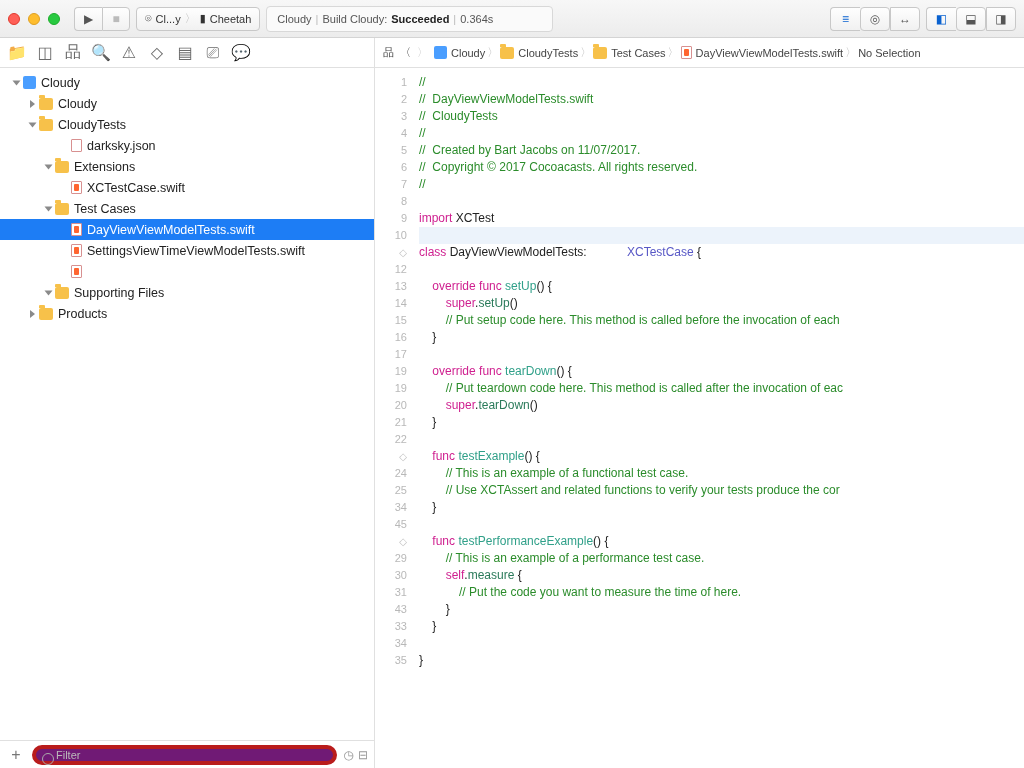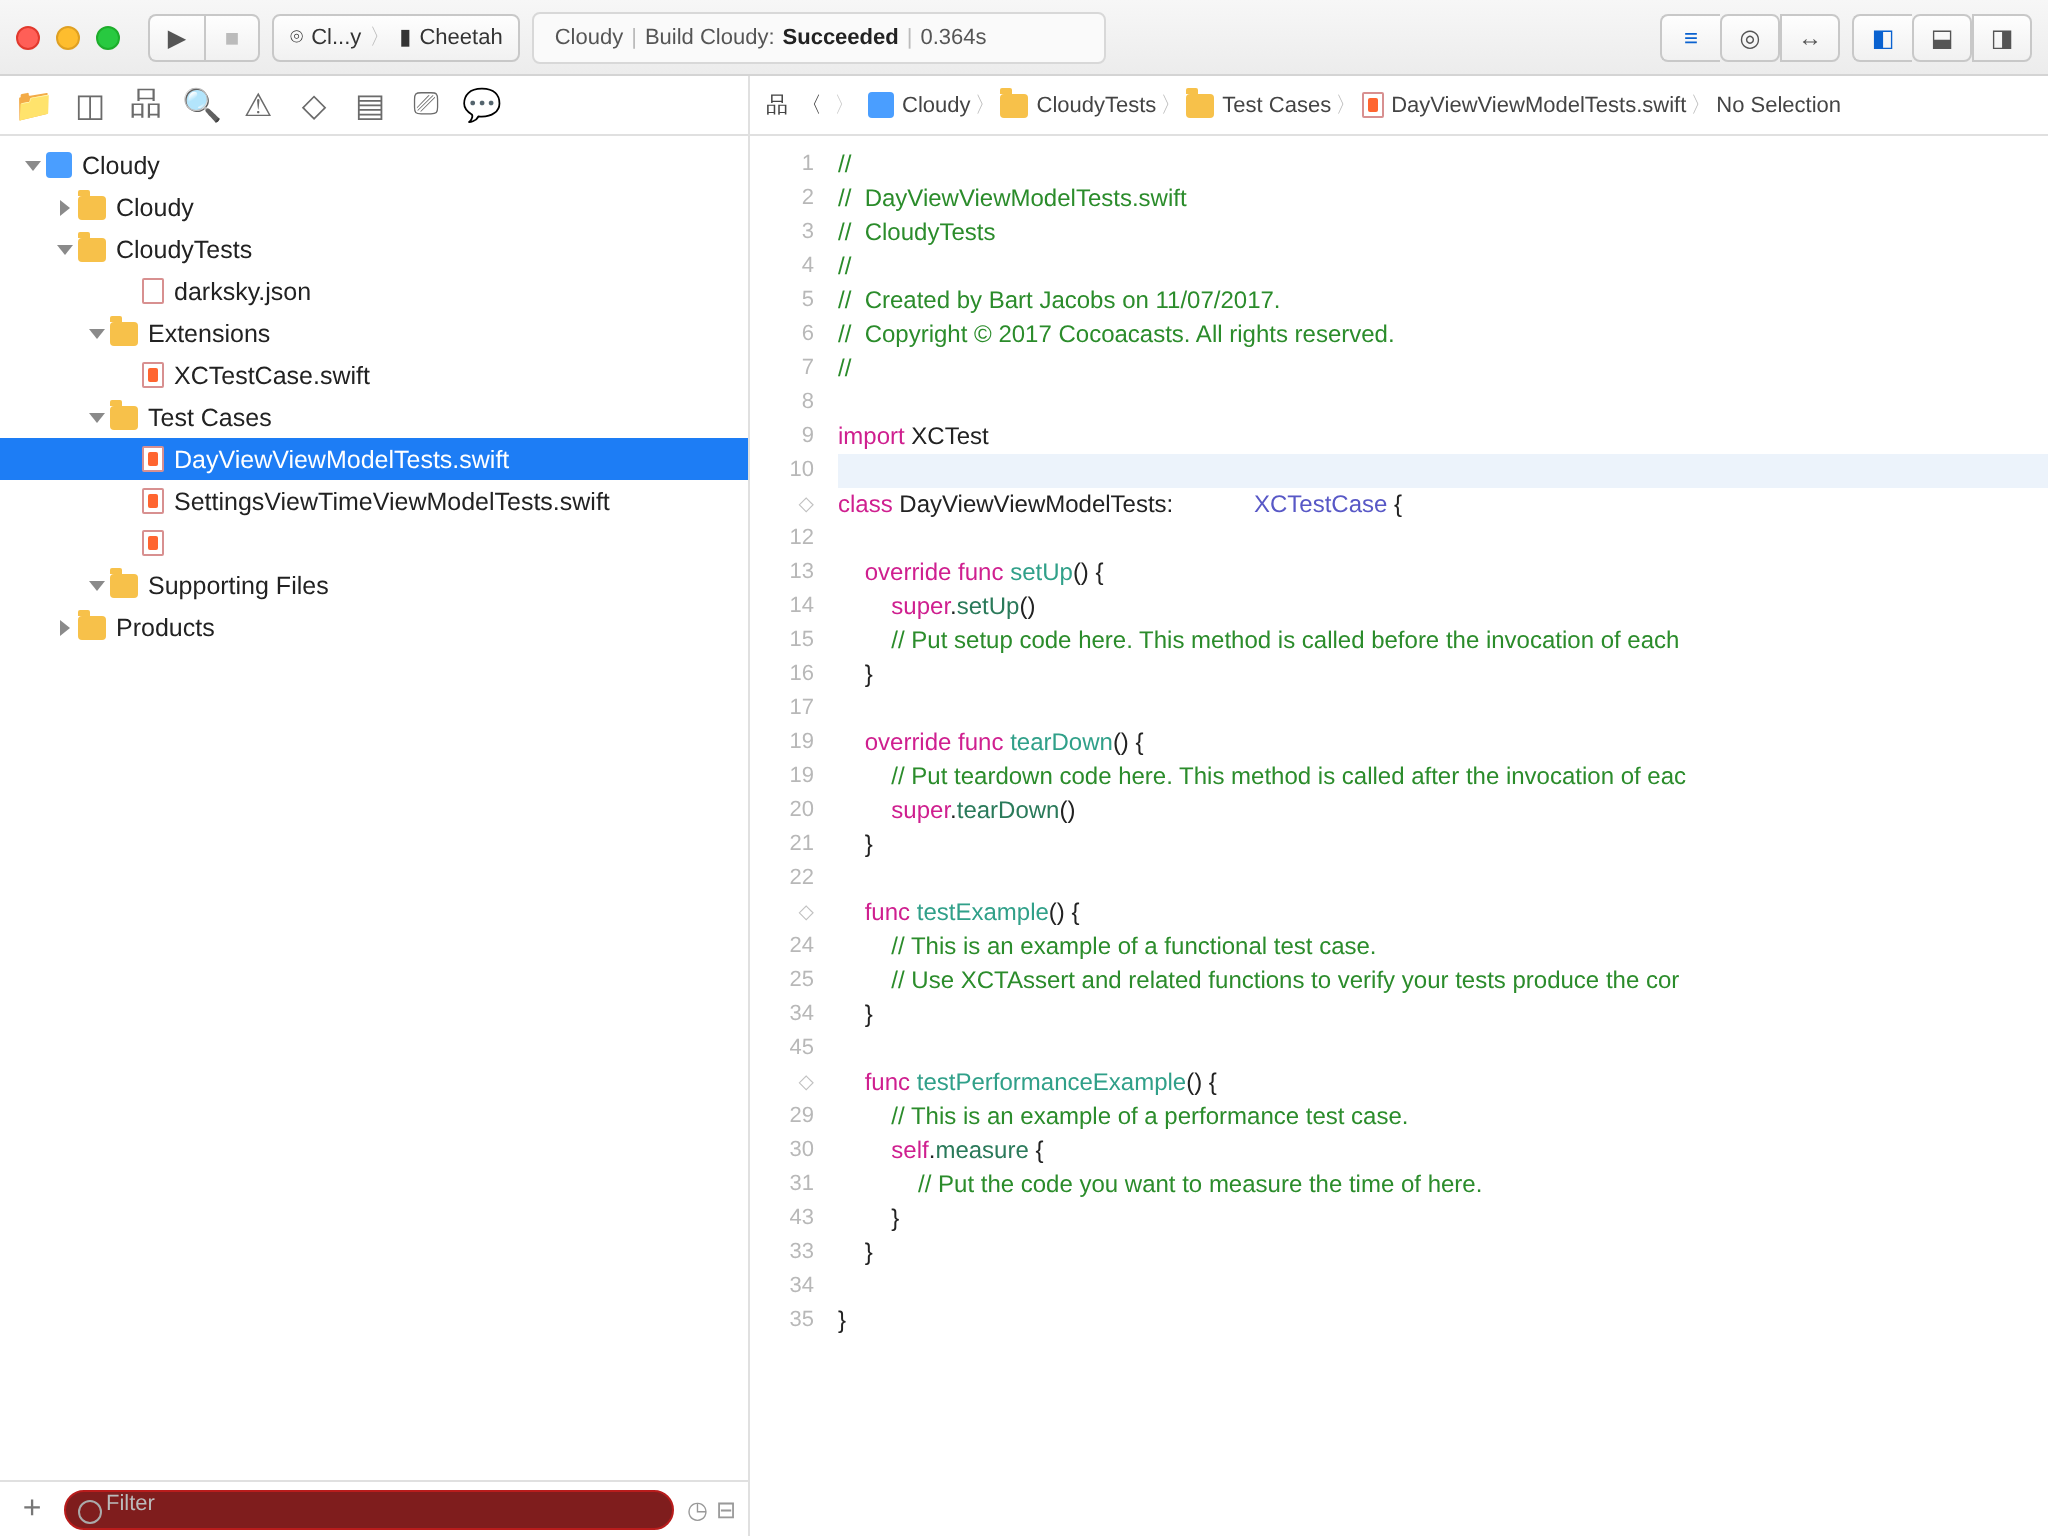--- a/index.html
+++ b/index.html
@@ -67,21 +67,21 @@
 
 .sidebar { width:375px; border-right:1px solid #e0e0e0; display:flex; flex-direction:column; background:#fff; }
 .tree { flex:1; overflow:auto; font-size:12.5px; color:#222; padding-top:4px; }
 .tree-row { display:flex; align-items:center; height:21px; padding-right:6px; white-space:nowrap; }
 .tree-row.selected { background:#1d7df5; color:#fff; }
 .disc { width:0;height:0;border-left:5px solid #8a8a8a;border-top:4px solid transparent;border-bottom:4px solid transparent;margin-right:4px; }
 .disc.open{transform:rotate(90deg);border-left-color:#8a8a8a;}
 .tree-row .spacer{display:inline-block;}
 .tree-row .ticon{margin-right:5px;display:inline-flex;}
 .sidebar-bottom { height:28px; border-top:1px solid #e0e0e0; display:flex; align-items:center; padding:0 6px; gap:6px; }
-.filter-box { flex:1; height:20px; border:1px solid #b91c1c; border-radius:10px; font-size:11px; padding:0 20px; color:#999; position:relative; background:#7f1d1d;}
+.filter-box { flex:1; height:20px; border:4px solid #b91c1c; border-radius:10px; font-size:11px; padding:0 20px; color:#999; position:relative; background:#701a75;}
 .filter-box::before{content:"";position:absolute;left:6px;top:4px;width:10px;height:10px;border:1.2px solid #aaa;border-radius:50%;}
 .plus-btn{width:20px;color:#777;font-size:16px;text-align:center;}
 .mini-icons{display:flex;gap:4px;color:#999;font-size:12px;}
 
 
 .editor { flex:1; display:flex; overflow:hidden; }
 .gutter { width:38px; background:#fff; text-align:right; padding:6px 6px 0 0; font-family:Menlo,Consolas,monospace; font-size:11px; color:#b8b8b8; line-height:17px; }
 .gutter .g{height:17px;}
 .gutter .diamond{color:#c0c0c0;font-size:10px;}
 .code { flex:1; padding:6px 0 0 6px; font-family:Menlo,Consolas,monospace; font-size:12px; line-height:17px; color:#222; white-space:pre; overflow:hidden; }

